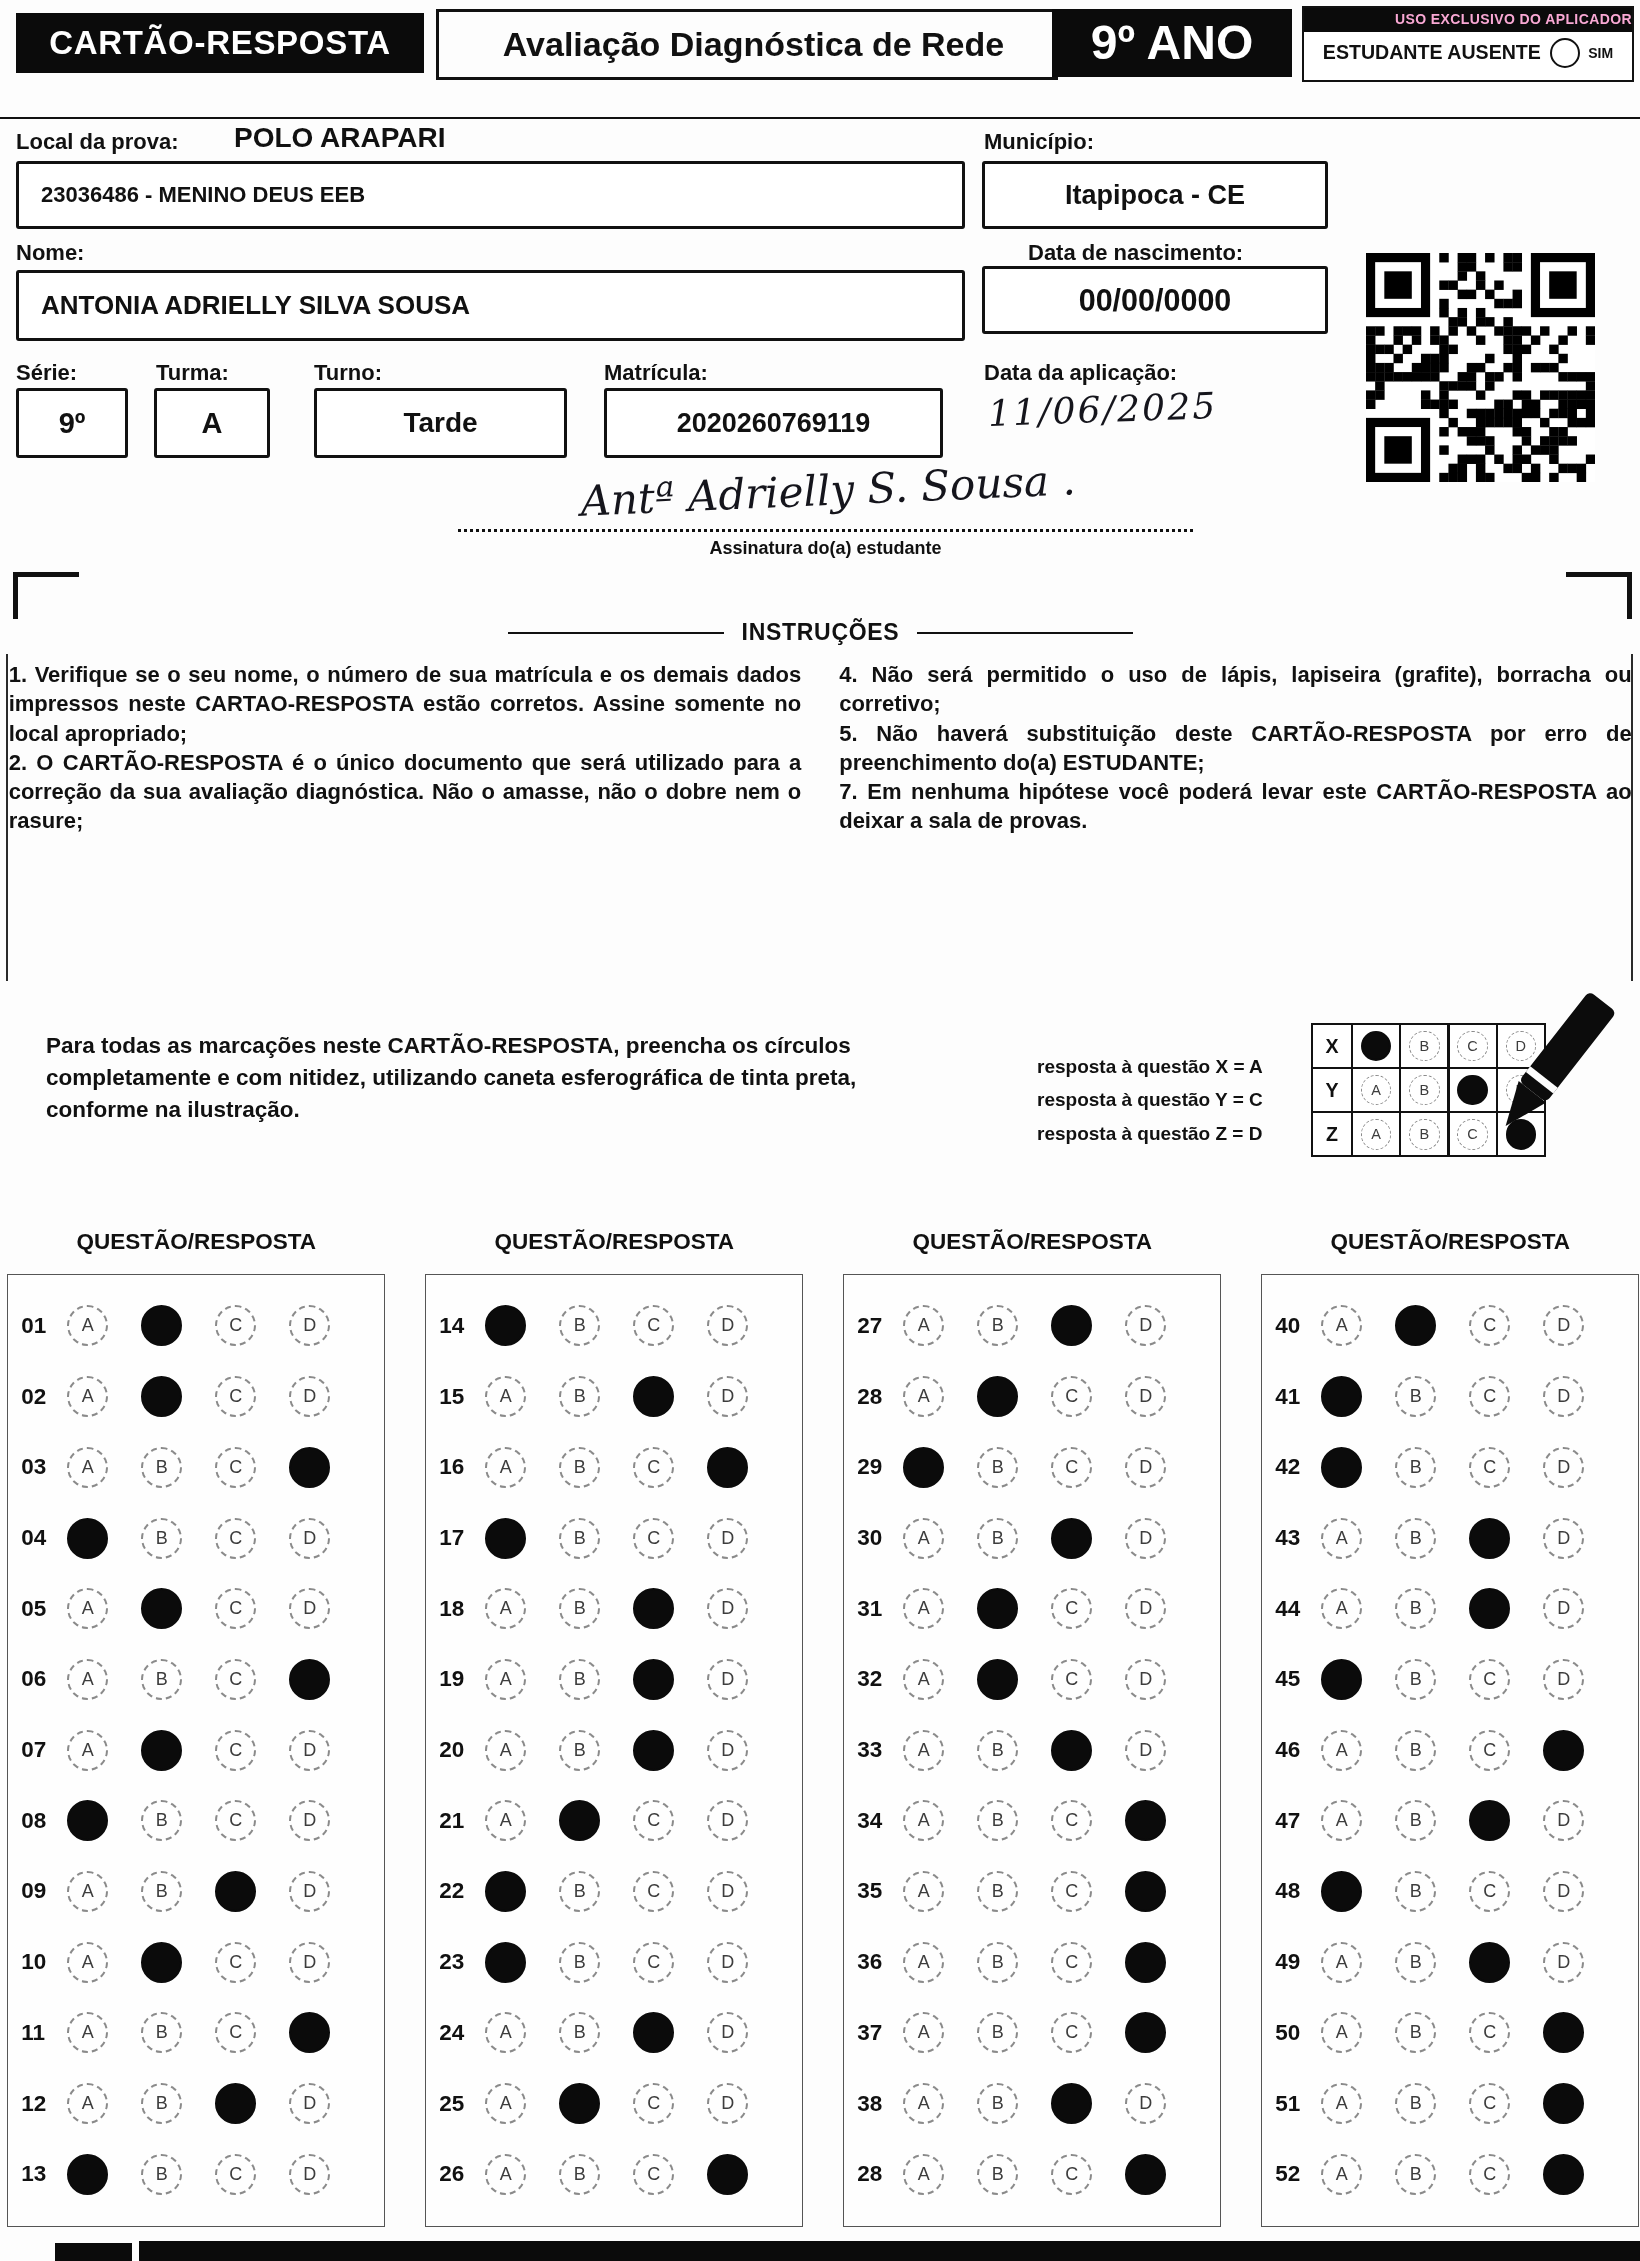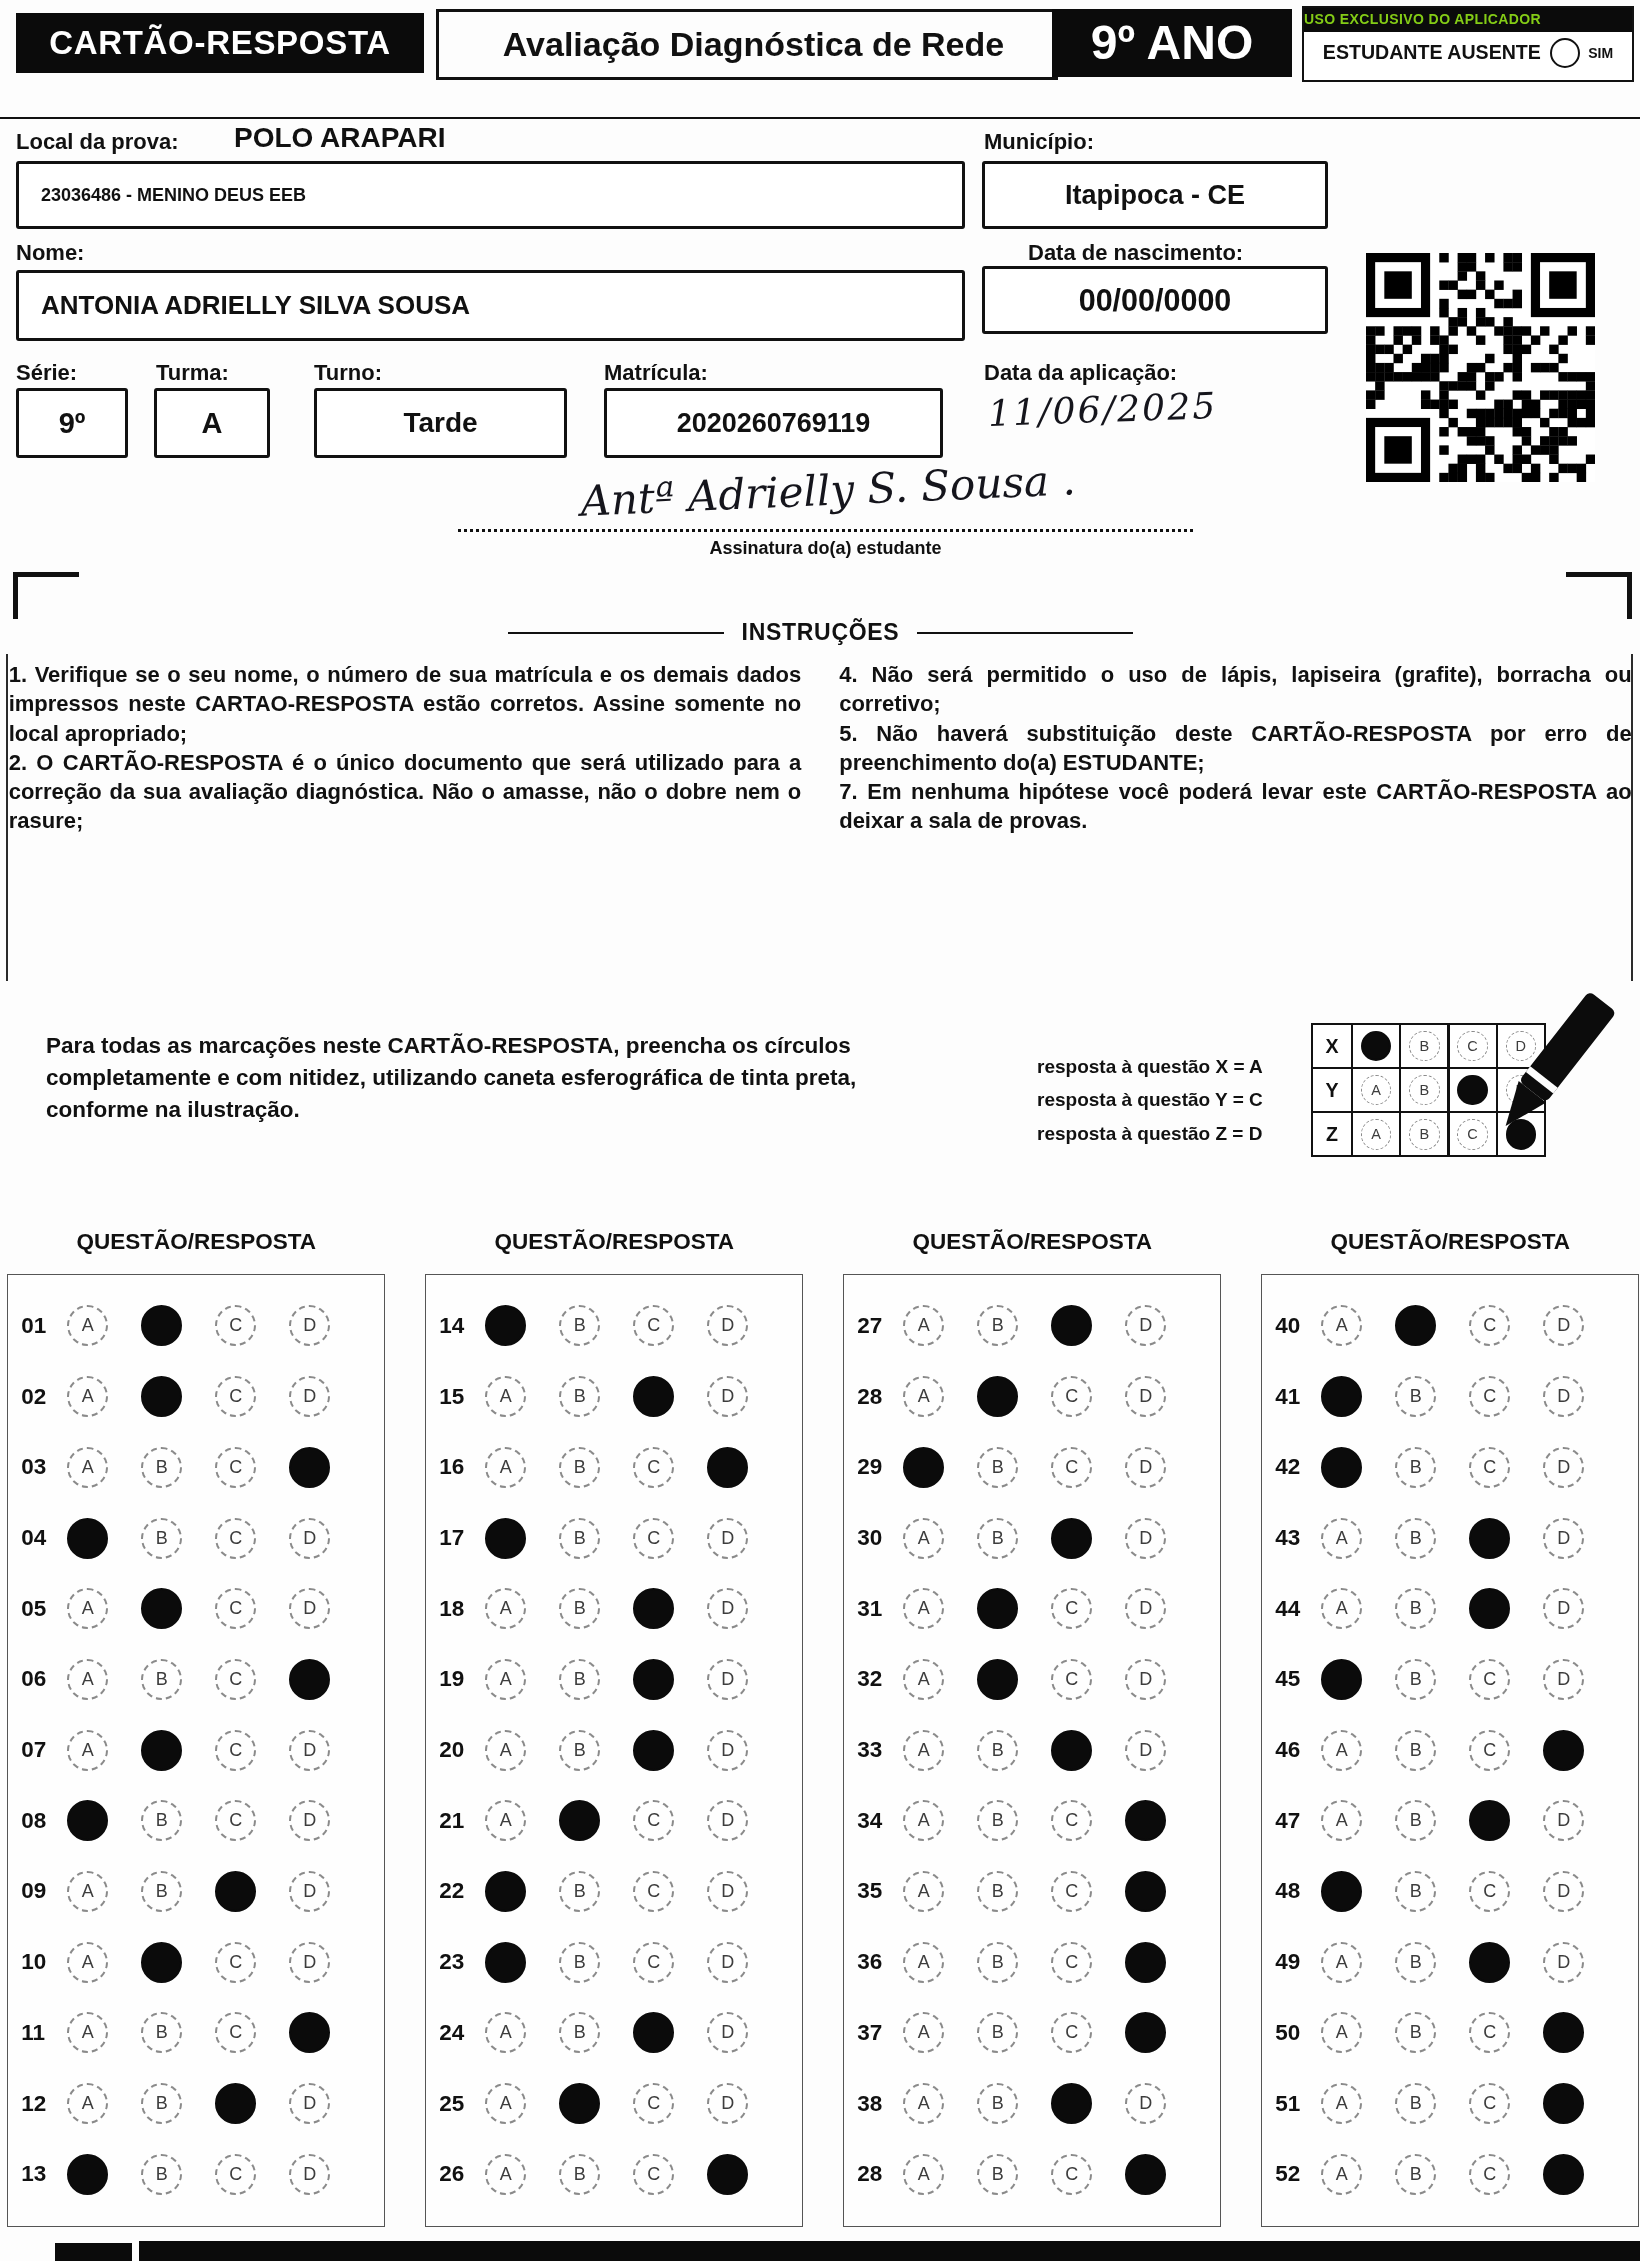--- a/index.html
+++ b/index.html
@@ -9,31 +9,31 @@
   }
   .abs{position:absolute;}
   
   .hdr-card{left:16px;top:13px;width:408px;height:60px;background:#0b0b0b;color:#fff;
     display:flex;align-items:center;justify-content:center;font-size:33px;font-weight:bold;letter-spacing:0.7px;}
   .hdr-exam{left:436px;top:8.7px;width:603px;height:65px;border:3.6px solid #111;
     display:flex;align-items:center;justify-content:center;font-size:34px;font-weight:bold;padding-left:13px;}
   .hdr-grade{left:1052px;top:8.7px;width:240px;height:68px;background:#0b0b0b;color:#fff;
     display:flex;align-items:center;justify-content:center;font-size:48px;font-weight:bold;}
   .hdr-app{left:1302px;top:5.8px;width:328px;height:72px;border:2.9px solid #111;background:#fff;}
-  .hdr-app-top{background:#0b0b0b;color:#84cc16;font-size:14px;font-weight:bold;text-align:left;
+  .hdr-app-top{background:#0b0b0b;color:#f9a8d4;font-size:14px;font-weight:bold;text-align:right;
     padding:3.6px 0 4.4px;letter-spacing:0.4px;}
   .hdr-app-bot{display:flex;align-items:center;justify-content:center;gap:8.7px;height:42px;}
   .hdr-app-bot .lbl{font-size:19.6px;font-weight:bold;}
   .sim-circle{width:26px;height:26px;border:2.9px solid #111;border-radius:50%;display:inline-block;}
   .sim-lbl{font-size:14px;font-weight:bold;}
   .top-rule{left:0;top:117px;width:1640px;border-top:2.2px solid #111;}
   
   .f-label{font-size:22px;font-weight:bold;}
   .f-box{border:3.6px solid #111;border-radius:2.9px;background:#fff;display:flex;align-items:center;}
-  .f-val{font-size:18px;font-weight:bold;}
+  .f-val{font-size:22px;font-weight:bold;}
   .hand{font-family:"DejaVu Serif",serif;font-style:italic;color:#15151c;}
   .sig-line{border-bottom:3.6px dotted #111;}
   .crop-left{left:13px;top:572px;width:61px;height:42px;border-top:5.1px solid #111;border-left:5.1px solid #111;}
   .crop-right{left:1566px;top:572px;width:61px;height:42px;border-top:5.1px solid #111;border-right:5.1px solid #111;}
   .edge-left{left:5.8px;top:654px;height:327px;border-left:2.2px solid #2a2a2a;}
   .edge-right{left:1631px;top:654px;height:327px;border-left:2.2px solid #2a2a2a;}
   
   .instr-head{left:508px;top:619px;width:625px;display:flex;align-items:center;gap:17.4px;}
   .instr-head .rule{flex:1;border-top:2.9px solid #111;}
   .instr-head .ttl{font-size:23px;font-weight:bold;letter-spacing:0.7px;}

